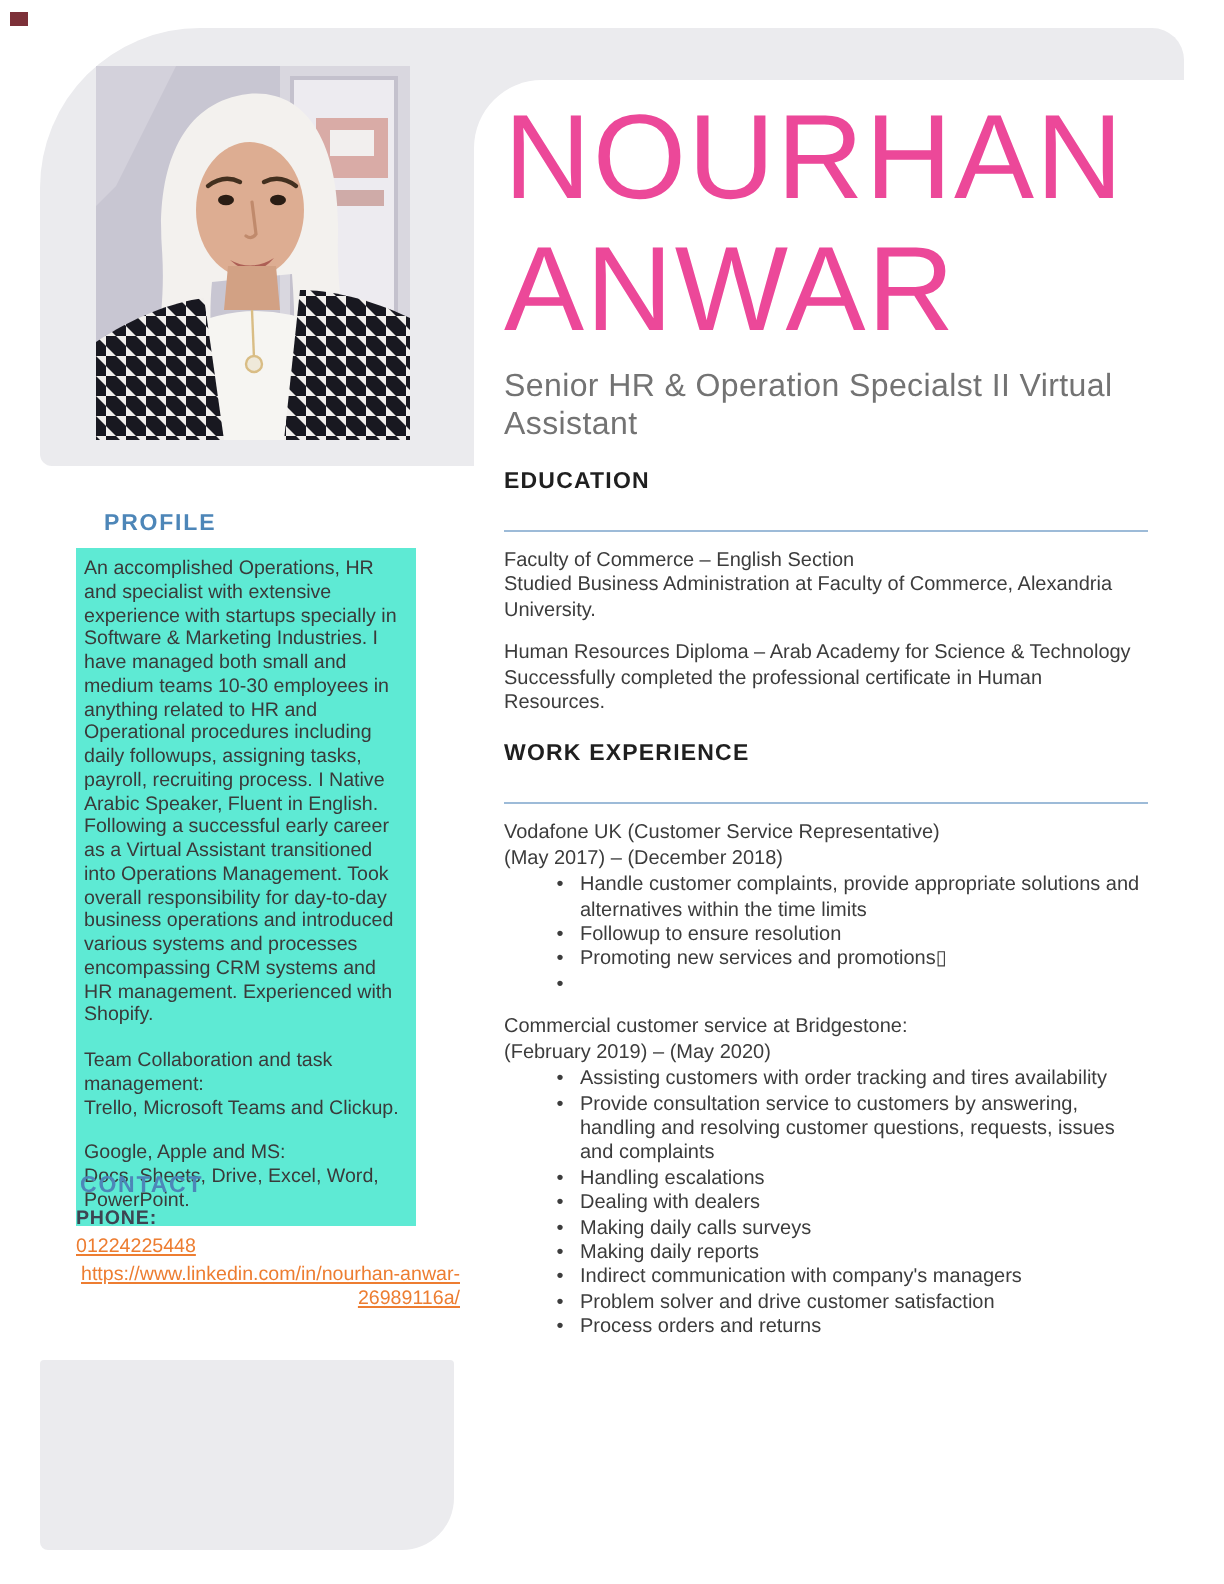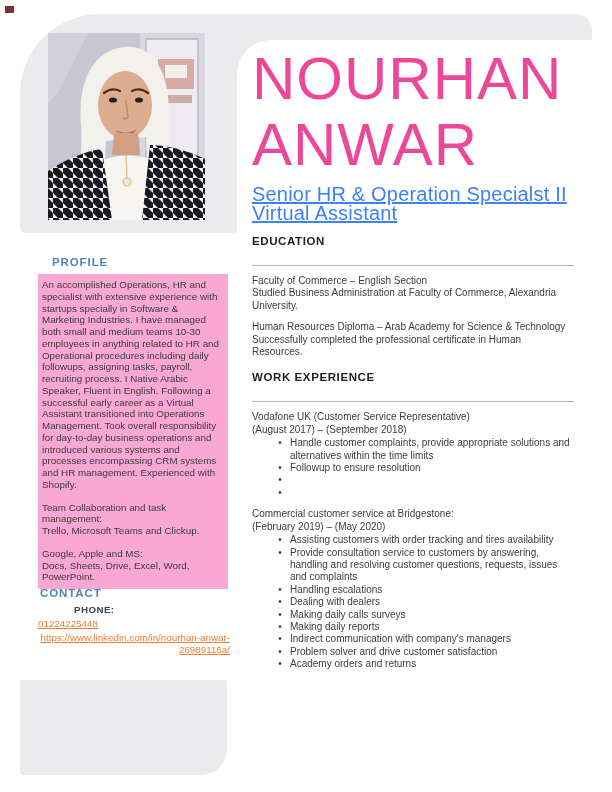--- a/index.html
+++ b/index.html
@@ -35,49 +35,49 @@
   
   .sidebar-heading {
     position:absolute; left:40px;
     font-size:11.5px; font-weight:bold; letter-spacing:0.9px;
     color:#4d86b8;
   }
   #profile-heading { top:256px;padding-left:12px; }
   #contact-heading { top:587px; }
 
   .profile-box {
-    position:absolute; left:38px; top:274px; width:190px; box-sizing:border-box;
-    background:#f9a8d4; padding:5px 5px 6px 4px;
+    position:absolute; left:38px; top:274px; width:170px; box-sizing:border-box;
+    background:#5eead4; padding:5px 5px 6px 4px;
     font-size:9.8px; line-height:11.75px; color:#3a3a3a;
   }
   .profile-box p { margin:0 0 11px 0; }
   .profile-box p:last-child { margin-bottom:0; }
 
   .contact-block {
     position:absolute; left:38px; top:604px; width:192px;
     font-size:9.8px; line-height:12px; color:#3a3a3a;
   }
   .contact-label {
     font-weight:bold; color:#3d4452; letter-spacing:0.4px; margin-top:11px;
   }
-  .contact-label:first-child { margin-top:0;margin-left:36px; }
+  .contact-label:first-child { margin-top:0; }
   .contact-link {
     display:inline-block; margin-top:2px;
     color:#ed7d31; text-decoration:underline; word-break:break-all; cursor:pointer;text-align:right;
   }
 
   
   .main-col { position:absolute; left:252px; top:46px; width:322px; }
   .name {
     font-size:60px; line-height:66px; letter-spacing:1px;
     font-weight:400; color:#ec4899;
   }
   .subtitle {
-    margin-top:7px; font-size:20px; line-height:18.5px;
-    color:#3b82f6; letter-spacing:0.2px;text-decoration:underline;
+    margin-top:7px; font-size:16px; line-height:18.5px;
+    color:#737373; letter-spacing:0.2px;
   }
   .section { margin-top:13px; }
   .section-heading {
     font-size:11.5px; font-weight:bold; color:#1f1f1f; letter-spacing:0.6px;
     padding-bottom:18px; border-bottom:1.5px solid #9dbbd8;
   }
   .edu-item, .job { margin-top:9px; font-size:10px; line-height:12.4px; color:#3c3c3c; }
   .bullets { margin:1px 0 0 0; }
   .bullet { display:flex; }
   .dot { flex:0 0 20px; margin-left:18px; text-align:center; }
@@ -171,36 +171,37 @@
           <div>Successfully completed the professional certificate in Human Resources.</div>
         </div>
       </div>
   </div>
 
   <div class="section">
     <div class="section-heading">WORK EXPERIENCE</div>
 
     <div class="job">
       <div>Vodafone UK (Customer Service Representative)</div>
-      <div class="job-dates">(August 2017) – (September 2018)</div>
+      <div class="job-dates">(May 2017) – (December 2018)</div>
       <div class="bullets">
 
           <div class="bullet">
             <span class="dot"></span>
             <span class="btxt">Handle customer complaints, provide appropriate solutions and alternatives within the time limits</span>
           </div>
 
           <div class="bullet">
             <span class="dot"></span>
             <span class="btxt">Followup to ensure resolution</span>
           </div>
 
 
           <div class="bullet">
             <span class="dot"></span>
+            <span class="btxt">Promoting new services and promotions▯</span>
           </div>
 
           <div class="bullet">
             <span class="dot"></span>
             <span class="btxt"></span>
           </div>
         </div>
     </div>
 
     <div class="job">
@@ -244,18 +245,18 @@
             <span class="btxt">Indirect communication with company's managers</span>
           </div>
 
           <div class="bullet">
             <span class="dot"></span>
             <span class="btxt">Problem solver and drive customer satisfaction</span>
           </div>
 
           <div class="bullet">
             <span class="dot"></span>
-            <span class="btxt">Academy orders and returns</span>
+            <span class="btxt">Process orders and returns</span>
           </div>
         </div>
     </div>
   </div>
 </div>
 
 </body></html>

